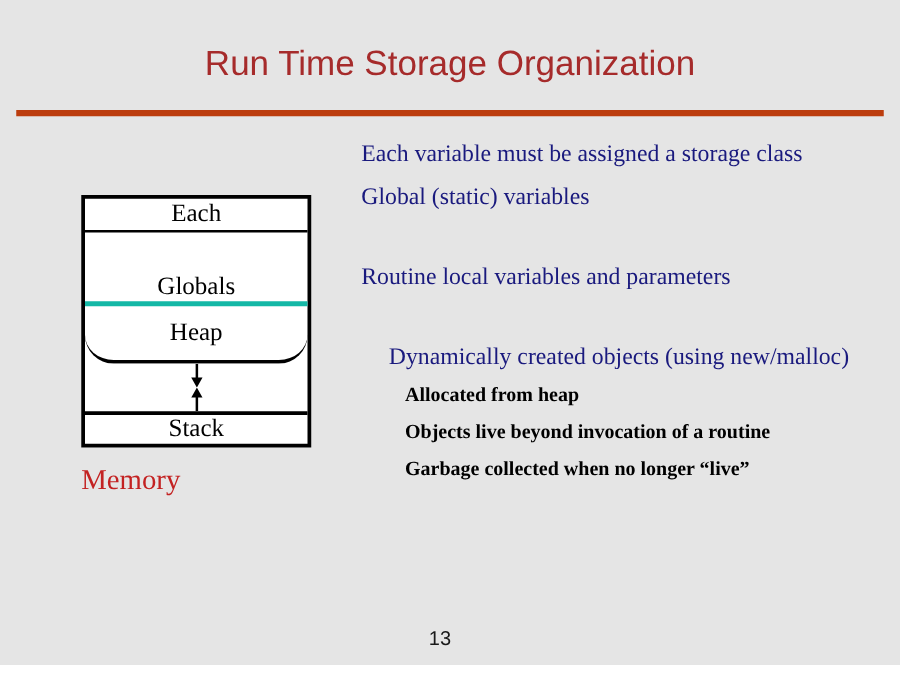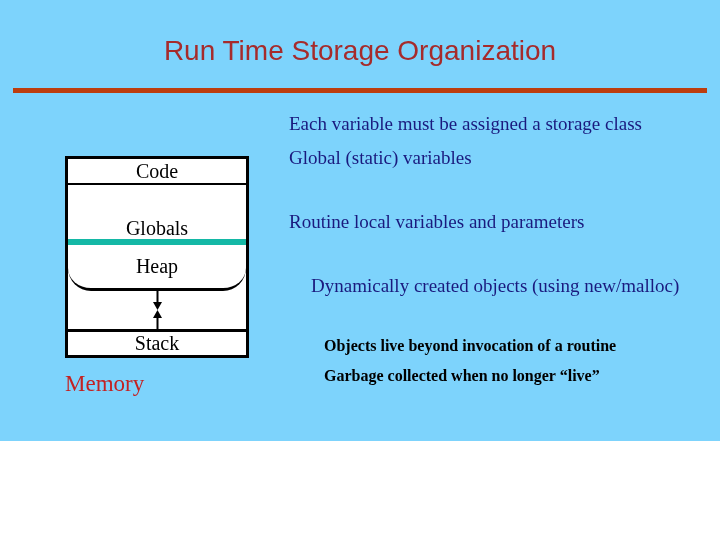--- a/index.html
+++ b/index.html
@@ -1,20 +1,20 @@
 <!DOCTYPE html>
 <html><head>
 <meta charset="utf-8">
 <style>
   html, body { margin: 0; padding: 0; background: #ffffff; }
   .slide {
     position: relative;
     width: 720px;
-    height: 441px;
-    background: #7dd3fc;
+    height: 532px;
+    background: #e5e5e5;
     overflow: hidden;
     font-family: "Liberation Serif", serif;
   }
   .slide-title {
     position: absolute;
     top: 33px; left: 0; width: 720px;
     text-align: center;
     font-family: "Liberation Sans", sans-serif;
     font-size: 28px;
     line-height: 36px;
@@ -41,21 +41,21 @@
   .seg {
     display: flex;
     align-items: center;
     justify-content: center;
     font-family: "Liberation Serif", serif;
     font-size: 20px;
     color: #000000;
     box-sizing: border-box;
   }
   .seg-code    { height: 33px; border-bottom: 2px solid #000; }
-  .seg-globals { height: 28px; border-bottom: 6px solid #14b8a6; margin-top: 32px; }
+  .seg-globals { height: 28px; border-bottom: 4px solid #14b8a6; margin-top: 32px; }
   .seg-heap    { height: 58px; border-bottom: 3px solid #000; border-radius: 27px; }
   .seg-gap {
     height: 47px;
     border-bottom: 3px solid #000;
     flex-direction: column;
     justify-content: space-between;
     align-items: center;
     padding: 0;
   }
   .seg-stack   { flex: 1; align-items: center; }
@@ -108,21 +108,21 @@
 </head>
 <body>
 
 <div class="slide">
 
   <div class="slide-title">Run Time Storage Organization</div>
   <div class="divider"></div>
 
   <div class="memory-box">
     <div class="seg seg-code">
-      <span>Code</span>
+      <span>Each</span>
     </div>
     <div class="seg seg-globals">
       <span>Globals</span>
     </div>
     <div class="seg seg-heap">
       <span>Heap</span>
     </div>
     <div class="seg seg-gap">
       <svg width="13" height="19" viewBox="0 0 13 19">
         <rect x="5.5" y="0" width="2" height="12" fill="#000000"></rect>
@@ -139,18 +139,19 @@
   </div>
   <div class="memory-caption">Memory</div>
 
   <div class="content-line lvl1 pos-intro">Each variable must be assigned a storage class</div>
 
   <div class="content-line lvl1 pos-h1">Global (static) variables</div>
 
   <div class="content-line lvl1 pos-h2">Routine local variables and parameters</div>
 
   <div class="content-line lvl1 pos-h3">Dynamically created objects (using new/malloc)</div>
+  <div class="content-line lvl2 pos-d3a">Allocated from heap</div>
   <div class="content-line lvl2 pos-d3b">Objects live beyond invocation of a routine</div>
   <div class="content-line lvl2 pos-d3c">Garbage collected when no longer “live”</div>
 
   <div class="page-number">13</div>
 
 </div>
 
 </body></html>

